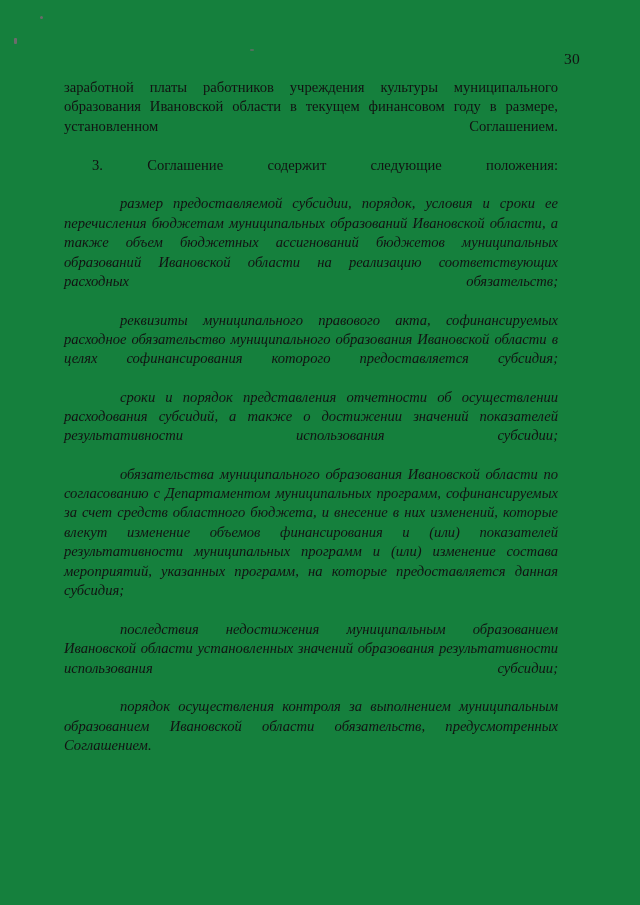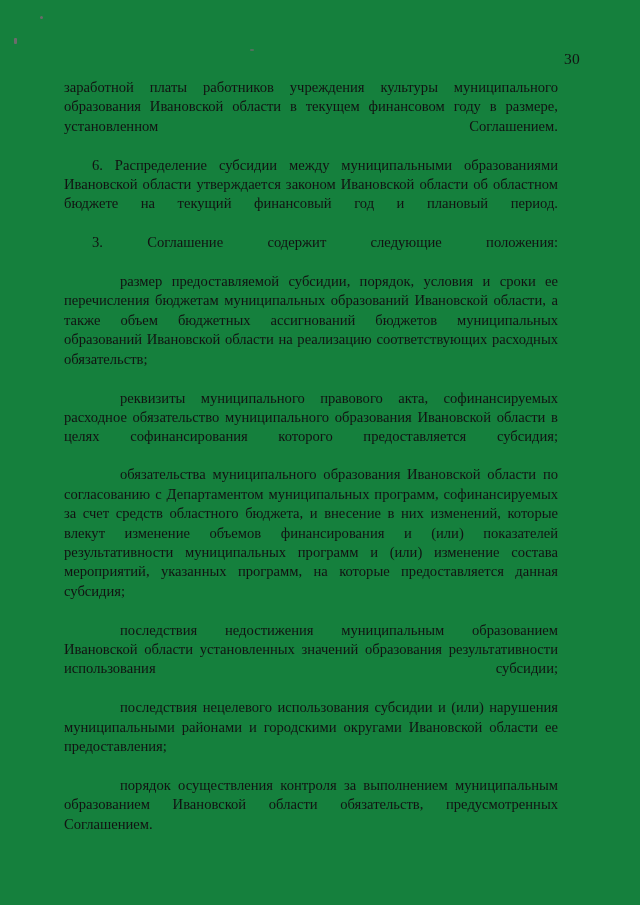--- a/index.html
+++ b/index.html
@@ -46,21 +46,21 @@
   }
 
   .para {
     margin: 0 16px 0 0;
     text-align: justify;
   }
   .para + .para { margin-top: 0; }
 
   .ind-0 { text-indent: 0; }
   .ind-1 { text-indent: 28px; }
-  .ind-2 { text-indent: 56px; }
+  .ind-2 { text-indent: 56px; font-style: italic; }
 
   .tight { line-height: 19.2px; }
 
   
   .para::after {
     content: "";
     display: inline-block;
     width: 100%;
   }
 </style>
@@ -70,24 +70,23 @@
 <div class="page">
 
   <span class="speck speck-a"></span>
   <span class="speck speck-b"></span>
   <span class="speck speck-c"></span>
 
   <div class="page-number">30</div>
 
   <div class="body-text">
     <p class="para ind-0">заработной платы работников учреждения культуры муниципального образования Ивановской области в текущем финансовом году в размере, установленном Соглашением.</p>
-    <p class="para ind-1">6. Распределение субсидии между муниципальными образованиями Ивановской области утверждается законом Ивановской области об областном бюджете на текущий финансовый год и плановый период.</p>
     <p class="para ind-1">3. Соглашение содержит следующие положения:</p>
     <p class="para ind-2">размер предоставляемой субсидии, порядок, условия и сроки ее перечисления бюджетам муниципальных образований Ивановской области, а также объем бюджетных ассигнований бюджетов муниципальных образований Ивановской области на реализацию соответствующих расходных обязательств;</p>
     <p class="para ind-2 tight">реквизиты муниципального правового акта, софинансируемых расходное обязательство муниципального образования Ивановской области в целях софинансирования которого предоставляется субсидия;</p>
+    <p class="para ind-2 tight">сроки и порядок представления отчетности об осуществлении расходования субсидий, а также о достижении значений показателей результативности использования субсидии;</p>
     <p class="para ind-2">обязательства муниципального образования Ивановской области по согласованию с Департаментом муниципальных программ, софинансируемых за счет средств областного бюджета, и внесение в них изменений, которые влекут изменение объемов финансирования и (или) показателей результативности муниципальных программ и (или) изменение состава мероприятий, указанных программ, на которые предоставляется данная субсидия;</p>
     <p class="para ind-2">последствия недостижения муниципальным образованием Ивановской области установленных значений образования результативности использования субсидии;</p>
-    <p class="para ind-2">последствия нецелевого использования субсидии и (или) нарушения муниципальными районами и городскими округами Ивановской области ее предоставления;</p>
     <p class="para ind-2">порядок осуществления контроля за выполнением муниципальным образованием Ивановской области обязательств, предусмотренных Соглашением.</p>
 
   </div>
 
 </div>
 
 </body></html>

